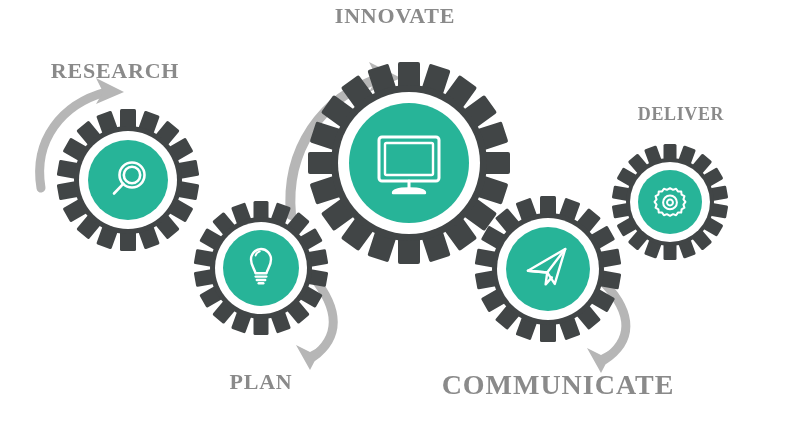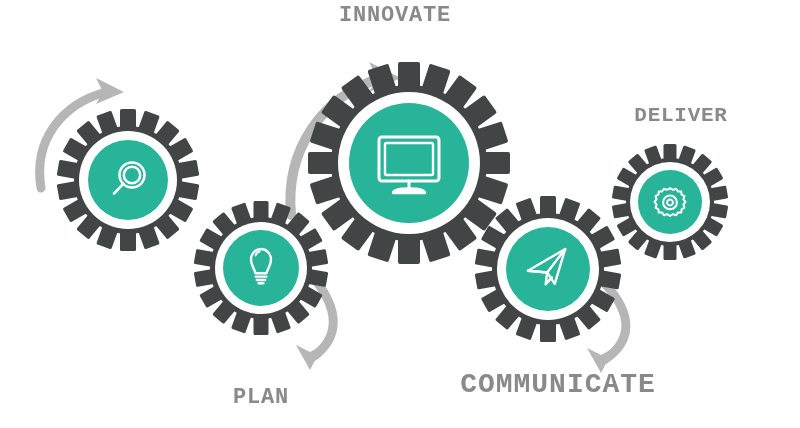--- a/index.html
+++ b/index.html
@@ -19,34 +19,34 @@
   }
   #scene {
     position: absolute;
     left: 0;
     top: 0;
     width: 800px;
     height: 428px;
   }
   .lbl {
     position: absolute;
-    font-family: Liberation Mono, monospace;
+    font-family: Liberation Serif, serif;
     font-weight: bold;
     color: #8a8a8a;
     letter-spacing: 0.035em;
     white-space: nowrap;
     text-align: right;
     transform: translateX(-50%);
     line-height: 1;
     -webkit-font-smoothing: antialiased;
   }
   .lbl-research   { left: 115px; top: 60px;  font-size: 22px; }
   .lbl-innovate   { left: 395px; top: 5px;   font-size: 22px; }
-  .lbl-deliver    { left: 681px; top: 105px; font-size: 21px; }
-  .lbl-plan       { left: 261px; top: 371px; font-size: 22px; margin-top: 16px; }
+  .lbl-deliver    { left: 681px; top: 105px; font-size: 18px; }
+  .lbl-plan       { left: 261px; top: 371px; font-size: 22px; }
   .lbl-communicate{ left: 558px; top: 371px; font-size: 28px; }
 </style>
 </head>
 <body>
 
 <div id="stage">
 
   <svg id="scene" viewBox="0 0 800 428" xmlns="http://www.w3.org/2000/svg">
 
     <g>
@@ -427,18 +427,19 @@
       <g transform="translate(409,163)" fill="none" stroke="#ffffff" stroke-width="3" stroke-linejoin="round" stroke-linecap="round">
         <rect x="-30" y="-26" width="60" height="44" rx="3"></rect>
         <rect x="-24" y="-20" width="48" height="32" rx="1.5" stroke-width="2.4"></rect>
         <line x1="0" y1="18" x2="0" y2="26"></line>
         <path d="M-16,30 C-16,26.5 -10,25.5 0,25.5 C10,25.5 16,26.5 16,30 Z" fill="#ffffff" stroke="#ffffff" stroke-width="2.4"></path>
       </g>
     </g>
 
   </svg>
 
+  <div class="lbl lbl-research">RESEARCH</div>
   <div class="lbl lbl-plan">PLAN</div>
   <div class="lbl lbl-innovate">INNOVATE</div>
   <div class="lbl lbl-communicate">COMMUNICATE</div>
   <div class="lbl lbl-deliver">DELIVER</div>
 
 </div>
 
 </body></html>

